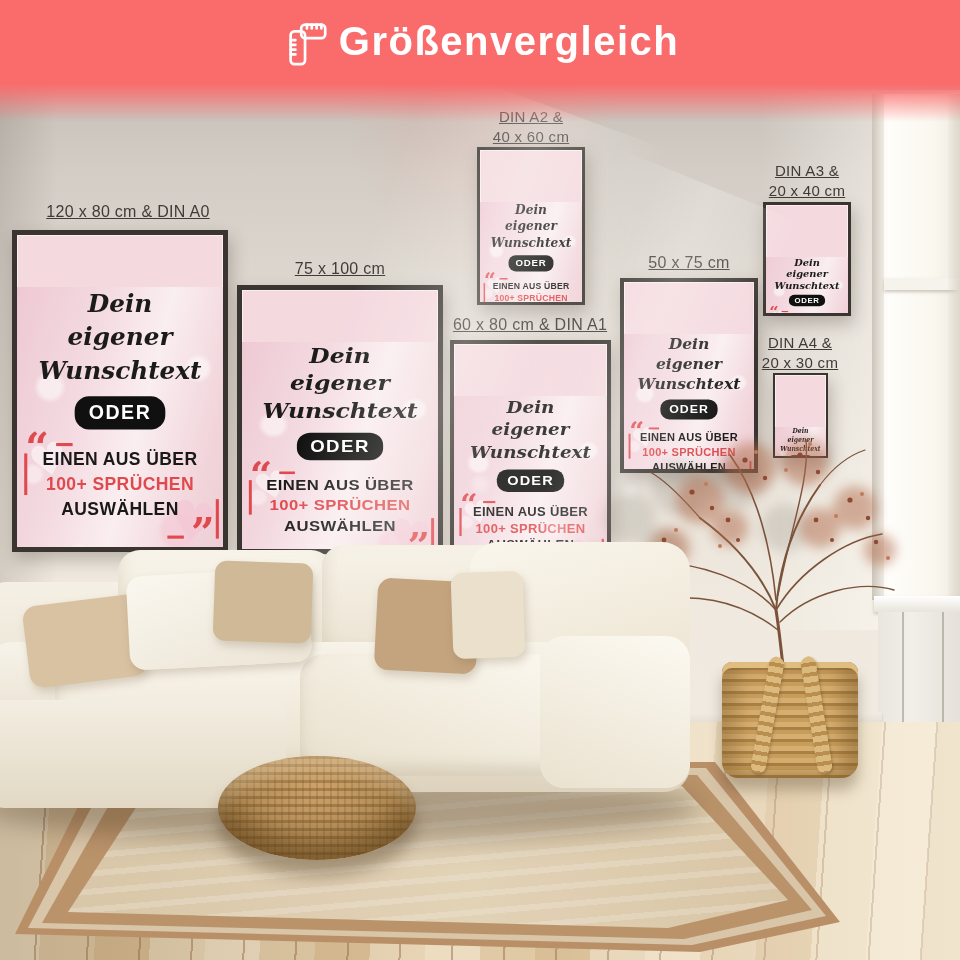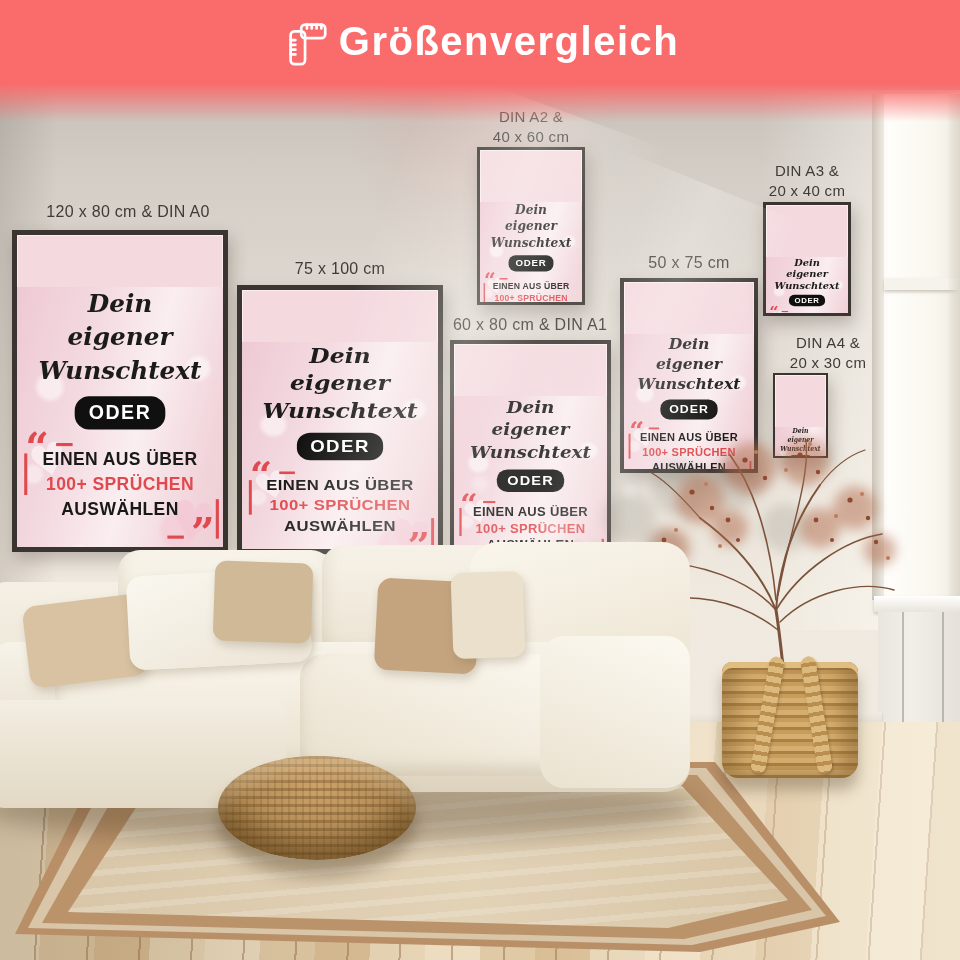--- a/index.html
+++ b/index.html
@@ -44,21 +44,21 @@
   .rug-band{position:absolute;inset:0;background:#b48a5f;opacity:.85;clip-path:polygon(126px 23px,697px 23px,812px 158px,684px 187px,42px 171px);}
   .rug-field{position:absolute;inset:0;clip-path:polygon(150px 34px,682px 34px,788px 148px,668px 176px,68px 160px);
     background:
      repeating-linear-gradient(175deg,rgba(255,255,255,.18) 0 6px,transparent 6px 18px),
      linear-gradient(90deg,#d7c4a6,#e2d2b6 55%,#d6c2a2);}
 
   
   #posters{position:absolute;inset:0;z-index:3;}
   .poster-group{position:absolute;inset:0;pointer-events:none;}
   .size-label{position:absolute;text-align:center;color:#3f3b37;font-weight:500;font-size:16px;line-height:1.32;letter-spacing:.3px;}
-  .size-label span{display:block;}
+  .size-label span{display:block;text-decoration:underline;}
   .size-label span:empty{display:none;}
   .poster{position:absolute;border-style:solid;border-color:#3a3531;background:#f4d9df;overflow:hidden;
     box-shadow:3px 8px 16px rgba(60,48,40,.28), inset 0 0 0 1px rgba(255,255,255,.55);}
   .art{position:relative;width:200px;height:300px;transform-origin:0 0;transform:scale(var(--sx),var(--sy));
     background:
       radial-gradient(circle at 16% 32%, rgba(255,255,255,.55) 0 10px, transparent 16px),
       radial-gradient(circle at 8% 60%, rgba(255,255,255,.4) 0 7px, transparent 11px),
       radial-gradient(circle at 88% 26%, rgba(255,255,255,.5) 0 9px, transparent 14px),
       radial-gradient(circle at 78% 78%, rgba(244,205,216,.8) 0 14px, transparent 20px),
       radial-gradient(circle at 30% 86%, rgba(255,255,255,.35) 0 8px, transparent 12px),
@@ -93,21 +93,21 @@
   .pg4 .art{--sx:.765;--sy:.70}
   .pg4 .size-label{left:410px;top:314px;width:240px;}
   .pg5 .poster{left:620px;top:278px;width:138px;height:195px;border-width:4px;}
   .pg5 .art{--sx:.65;--sy:.6233}
   .pg5 .size-label{left:589px;top:252px;width:200px;}
   .pg6 .poster{left:763px;top:202px;width:88px;height:114px;border-width:3px;}
   .pg6 .art{--sx:.41;--sy:.36}
   .pg6 .size-label{left:707px;top:161px;width:200px;font-size:15px;}
   .pg7 .poster{left:773px;top:373px;width:55px;height:85px;border-width:2px;}
   .pg7 .art{--sx:.255;--sy:.27}
-  .pg7 .size-label{left:728px;top:333px;width:200px;font-size:15px;}
+  .pg7 .size-label{left:700px;top:333px;width:200px;font-size:15px;}
 
   
   .beam1{position:absolute;left:330px;top:90px;width:250px;height:560px;z-index:4;transform:rotate(20deg);pointer-events:none;
     background:linear-gradient(90deg,transparent,rgba(255,255,250,.30) 50%,transparent);}
   .beam2{position:absolute;left:520px;top:170px;width:210px;height:470px;z-index:4;transform:rotate(22deg);pointer-events:none;
     background:linear-gradient(90deg,transparent,rgba(255,255,250,.26) 50%,transparent);}
   .dapple{position:absolute;left:420px;top:430px;width:300px;height:180px;z-index:4;pointer-events:none;opacity:.55;filter:blur(2px);
     background:
      radial-gradient(circle at 20% 30%, rgba(255,255,255,.5) 0 6px, transparent 10px),
      radial-gradient(circle at 45% 55%, rgba(255,255,255,.4) 0 8px, transparent 13px),

